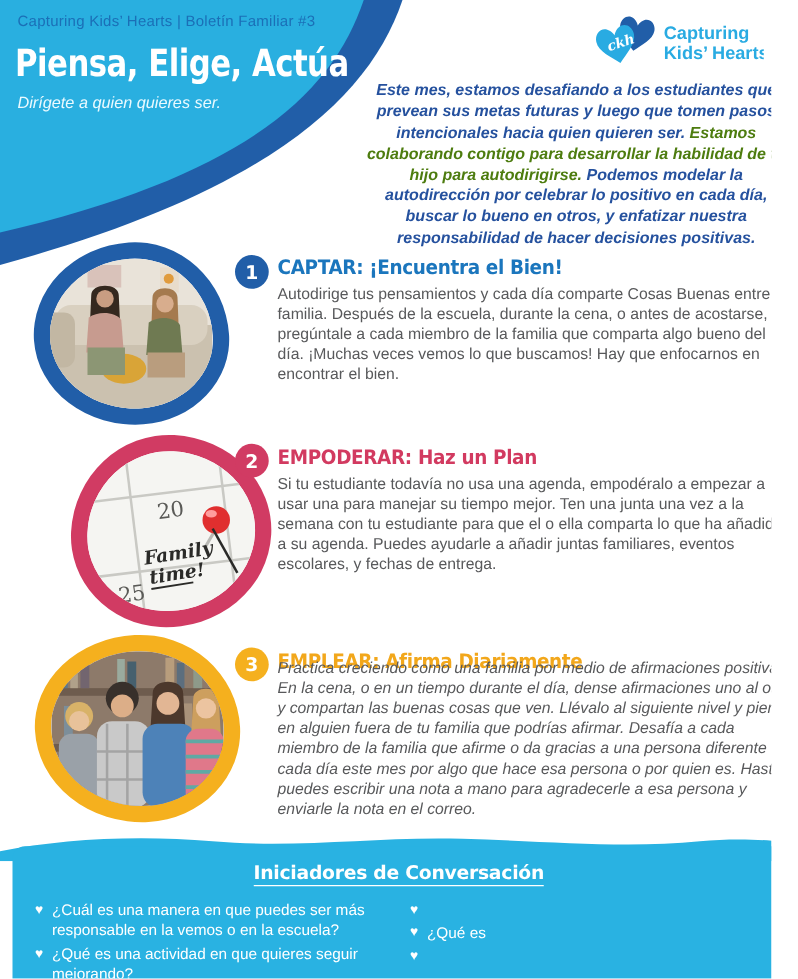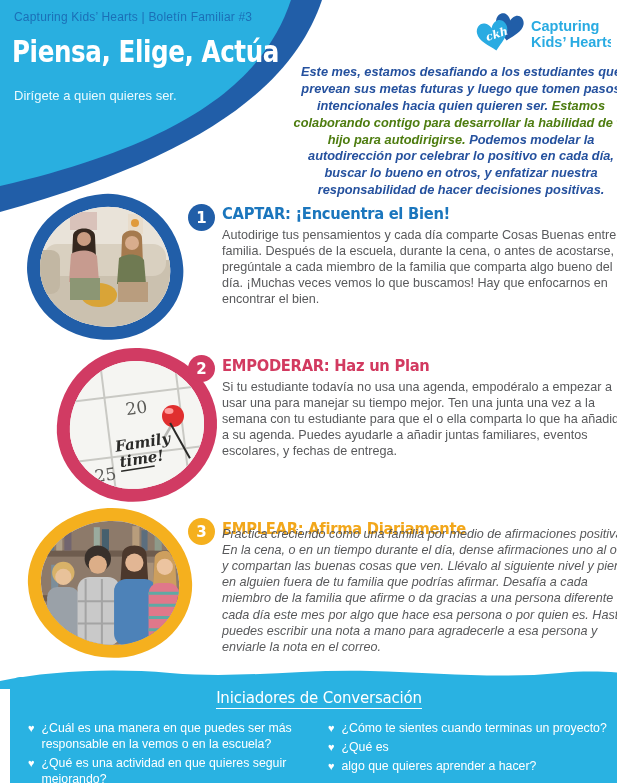--- a/index.html
+++ b/index.html
@@ -6,21 +6,21 @@
   body { background:#ffffff; font-family:"Liberation Sans", sans-serif; }
   .page { position:relative; width:617px; height:783px; background:#ffffff; overflow:hidden; }
 
   
   .header-svg { position:absolute; left:0; top:0; }
   .kicker { position:absolute; left:14px; top:10px; font-size:12px; letter-spacing:.2px;
             color:#1B6FB7; font-weight:500; }
   .page-title { position:absolute; left:12px; top:34px; font-family:"DejaVu Sans", sans-serif;
             font-size:30px; font-weight:bold; color:#ffffff; letter-spacing:-.5px;
             transform:scaleX(.82); transform-origin:left top; white-space:nowrap; }
-  .page-subtitle { position:absolute; left:14px; top:88px; font-size:13px; color:#eafaff; }
+  .page-subtitle { position:absolute; left:14px; top:74px; font-size:13px; color:#eafaff;font-style:italic; }
 
   .logo { position:absolute; right:6px; top:12px; }
 
   .intro { position:absolute; left:286px; top:64px; width:350px; text-align:center;
            font-style:italic; font-weight:600; font-size:12.8px; line-height:1.32;
            color:#25519E; }
   .intro .hl { color:#4d7c0f; font-weight:bold; }
 
   
   .ring { position:absolute; border-style:solid; overflow:hidden; background:#fff; }
@@ -53,21 +53,21 @@
   .b1 { top:227px; width:408px; }
   .b2 { top:379px; width:412px; }
   .b3 { top:526px; width:414px;font-style:italic; }
 
   
   .wave-svg { position:absolute; left:0; top:663px; }
   .footer-box { position:absolute; left:10px; top:677px; width:618px; height:106px;
                 background:#29B2E2; border-radius:10px 10px 0 0; }
   .footer-title { position:absolute; left:0; right:0; top:12px; text-align:center; }
   .footer-title span { display:inline-block; font-family:"DejaVu Sans", sans-serif;
-                font-weight:normal; font-size:15px; color:#ffffff; letter-spacing:-.2px;
+                font-weight:bold; font-size:15px; color:#ffffff; letter-spacing:-.2px;
                 border-bottom:1.5px solid #ffffff; padding-bottom:1px; }
   .f-col { position:absolute; top:44px; }
   .f-col1 { left:18px;  width:294px; }
   .f-col2 { left:318px; width:300px; }
   .q { display:flex; gap:7px; color:#ffffff; font-size:12.3px; line-height:1.3; margin-bottom:3px; }
   .q .heart { font-size:11px; line-height:1.4; }
 </style>
 </head>
 <body>
 
@@ -213,26 +213,24 @@
       </div>
       <div class="q">
         <span class="heart">♥</span>
         <span>¿Qué es una actividad en que quieres seguir mejorando?</span>
       </div>
     </div>
 
     <div class="f-col f-col2">
       <div class="q">
         <span class="heart">♥</span>
-        <span>¿Cómo te sientes cuando terminas un proyecto?</span>
       </div>
       <div class="q">
         <span class="heart">♥</span>
         <span>¿Qué es</span>
       </div>
       <div class="q">
         <span class="heart">♥</span>
-        <span>algo que quieres aprender a hacer?</span>
       </div>
     </div>
   </div>
 
 </div>
 
 </body></html>

